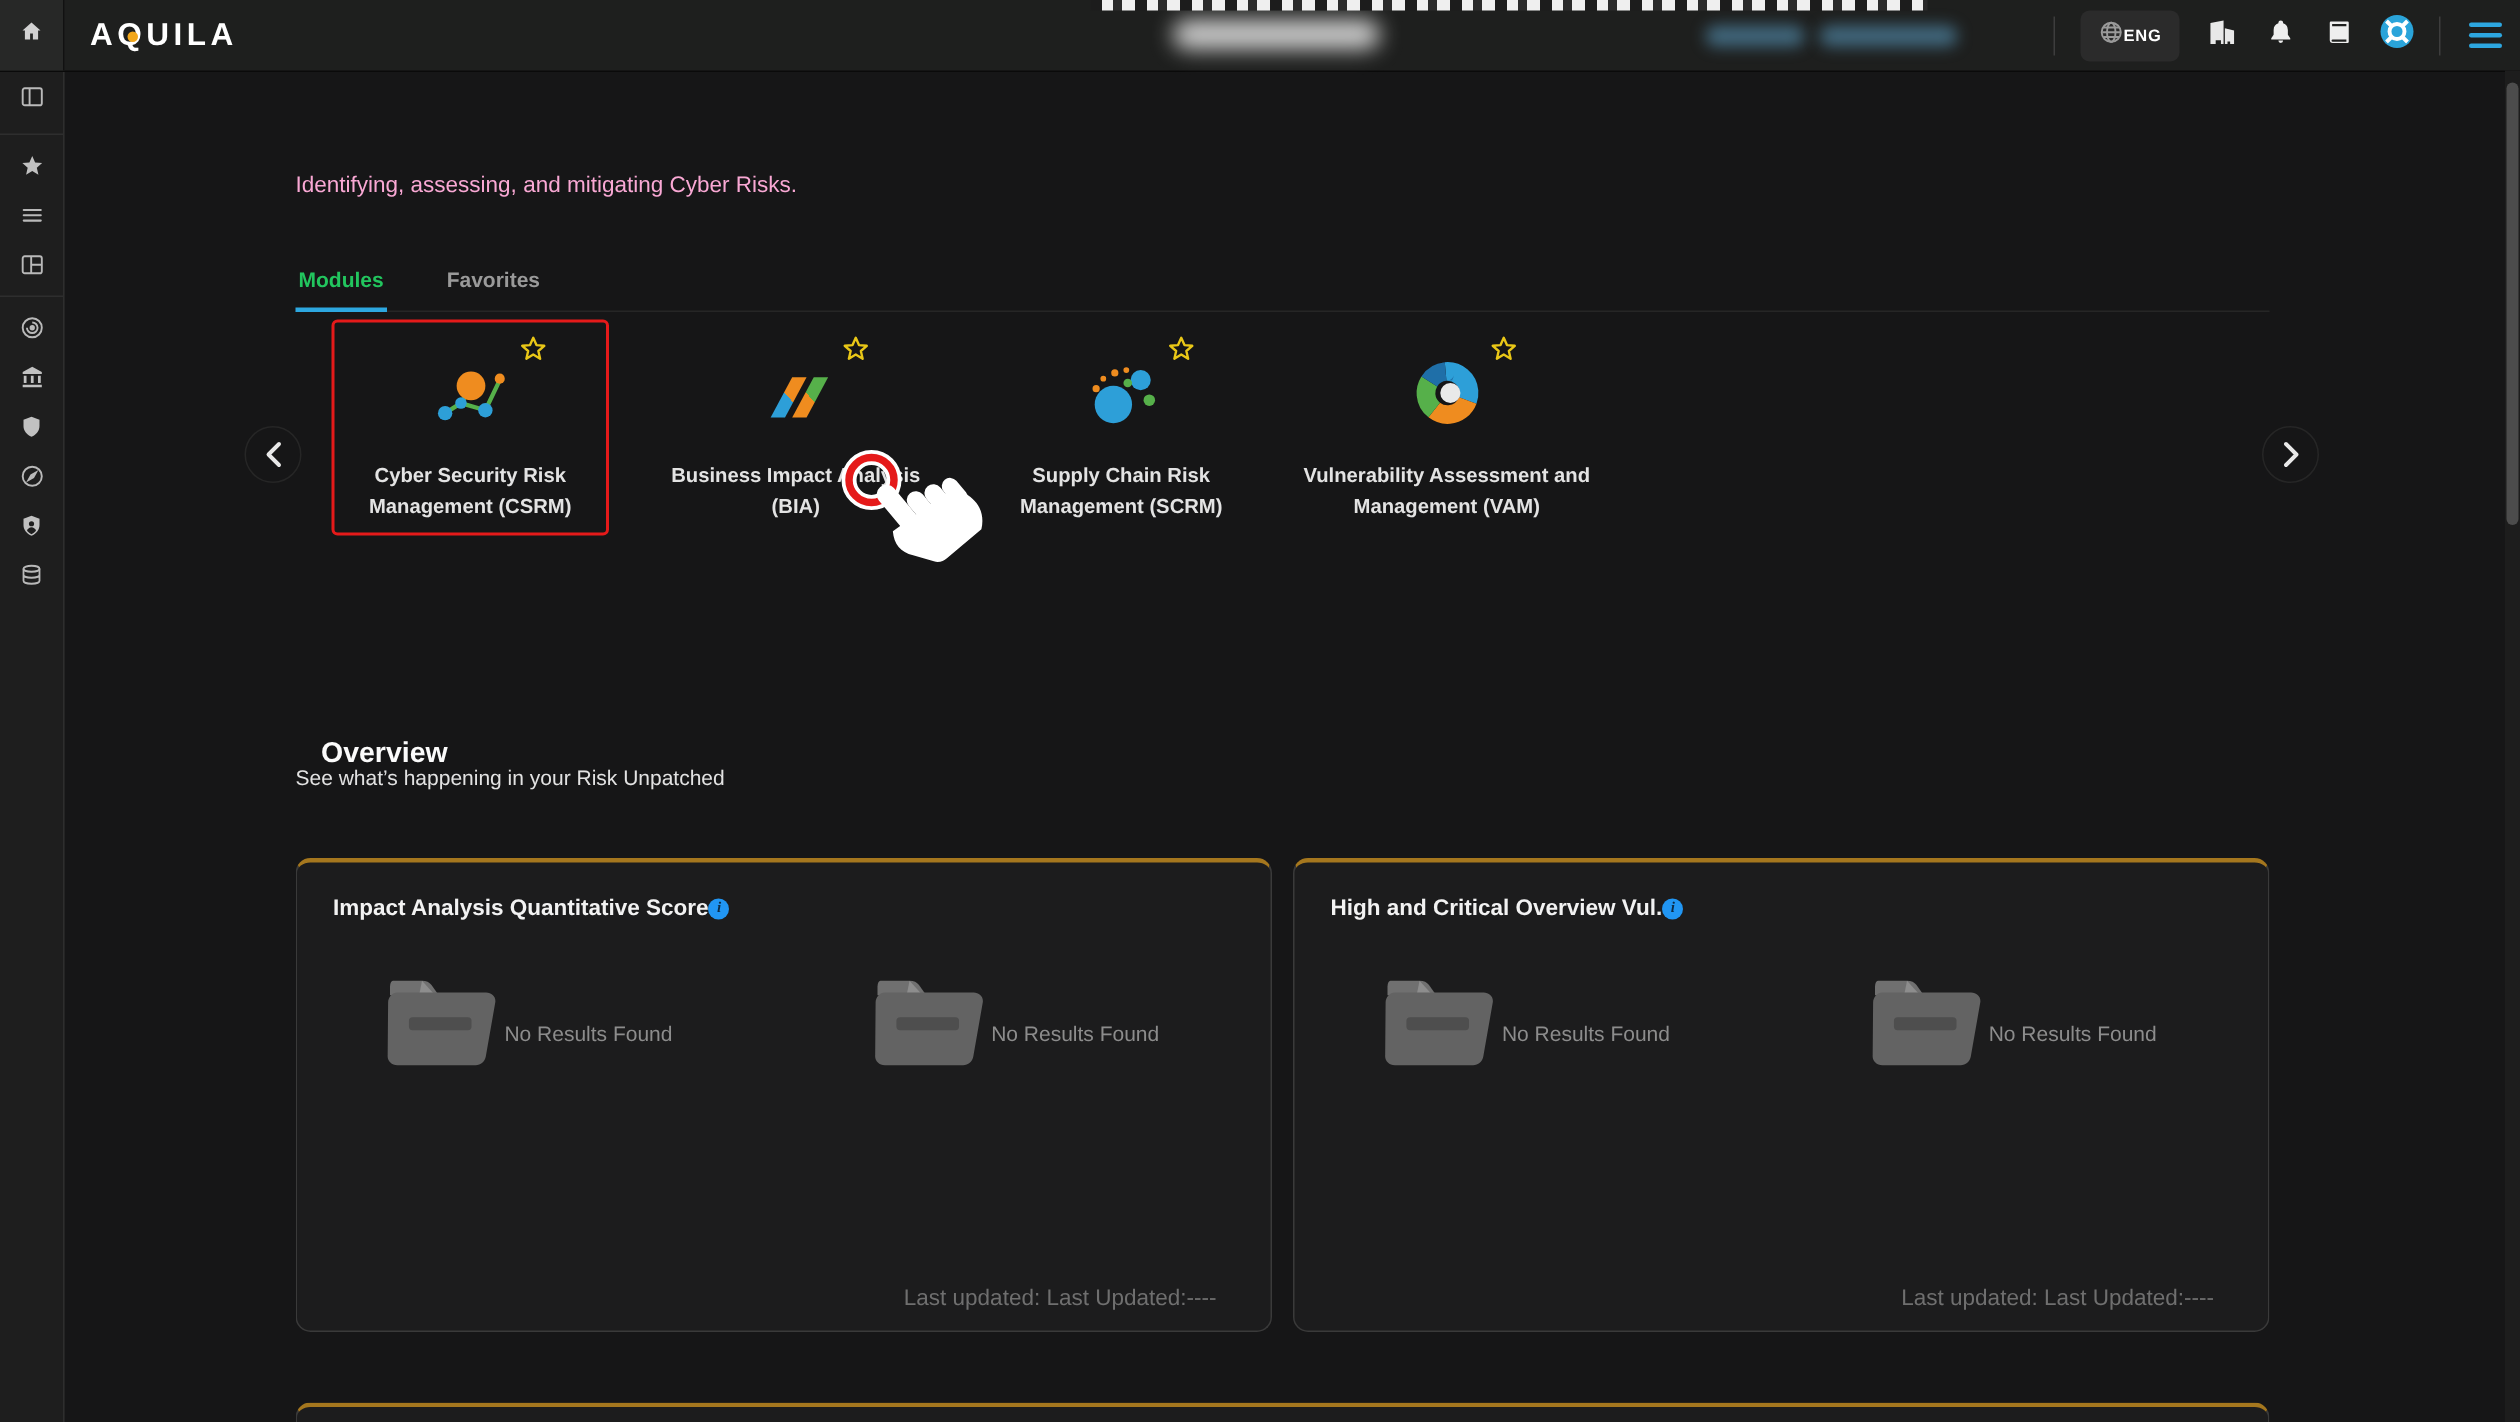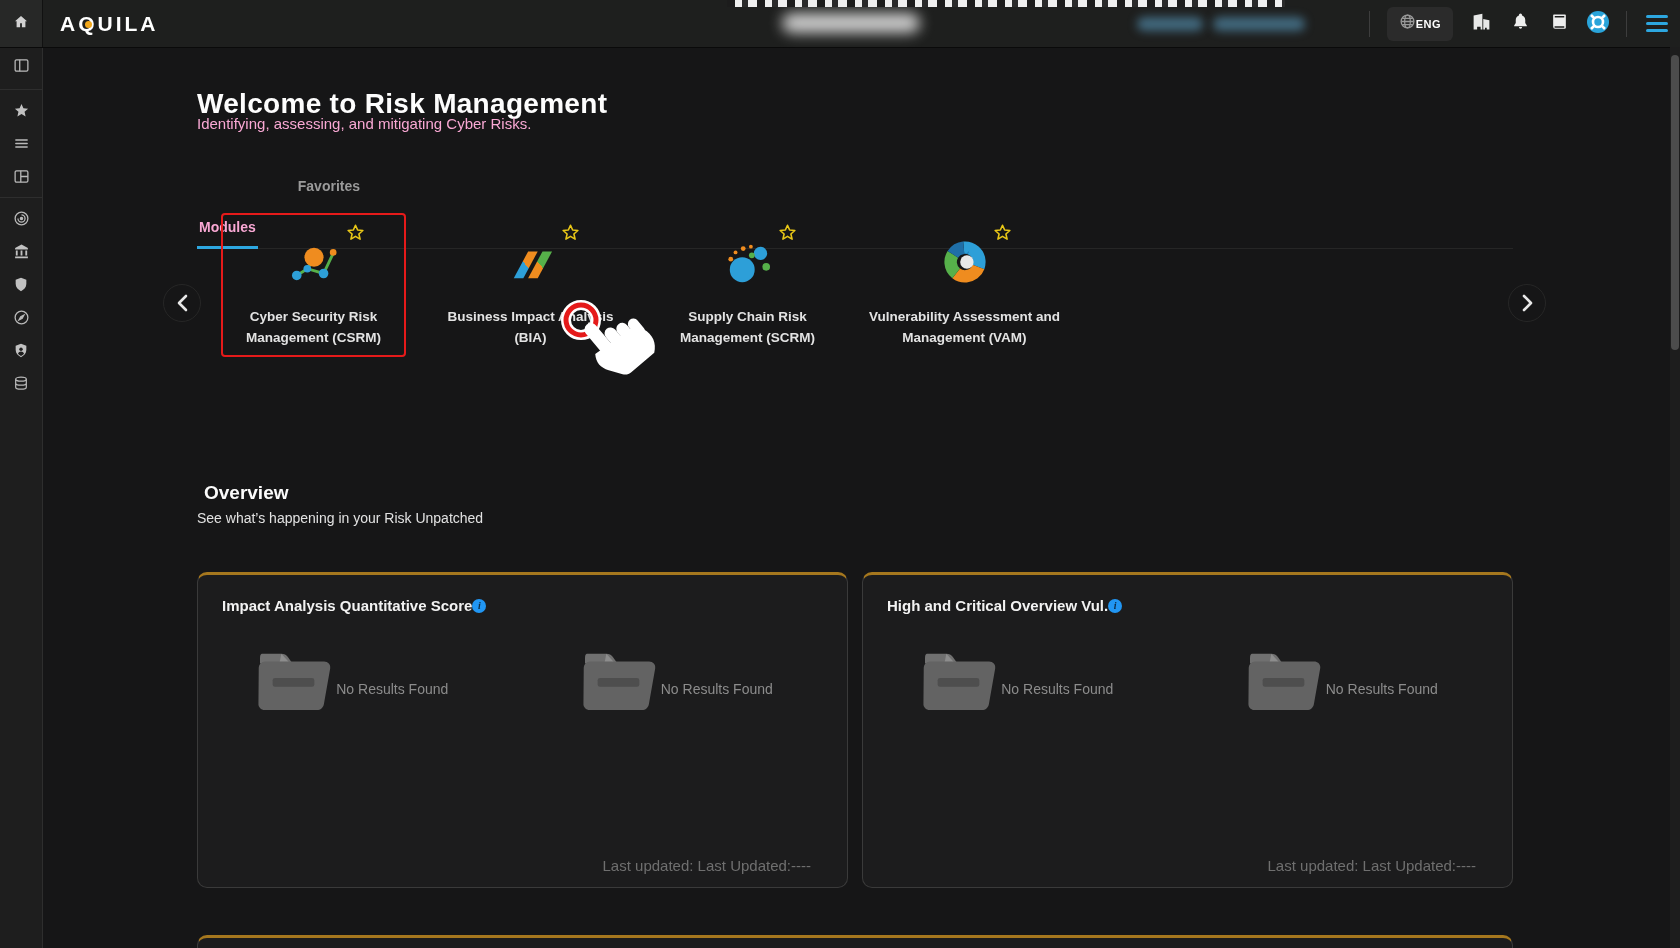--- a/index.html
+++ b/index.html
@@ -42,21 +42,21 @@
   .sb-item svg{opacity:.88;}
 
   
   .main{position:absolute;left:42px;top:47px;right:0;bottom:0;background:#161617;overflow:hidden;}
   .page-title{position:absolute;left:155px;top:22px;font-size:28px;font-weight:700;color:#fdfdfd;letter-spacing:.3px;}
   .page-sub{position:absolute;left:155px;top:68px;font-size:15px;color:#f9a8d4;}
 
   .tabs{position:absolute;left:155px;top:125px;width:1316px;display:flex;gap:38px;
         border-bottom:1px solid #262626;}
   .tab{padding:6px 2px 11px 2px;font-size:14px;font-weight:700;color:#9a9a9a;cursor:pointer;}
-  .tab.active{color:#f9a8d4;border-bottom:3px solid #2da7e0;margin-bottom:-1px;margin-top:41px;}
+  .tab.active{color:#22c55e;border-bottom:3px solid #2da7e0;margin-bottom:-1px;}
 
   
   .carousel-nav{position:absolute;width:36px;height:36px;border-radius:50%;display:flex;
                 align-items:center;justify-content:center;cursor:pointer;color:#e8e8e8;
                 border:1px solid #262626;background:transparent;top:237px;}
   .nav-prev{left:121px;}
   .nav-next{left:1466px;}
   .track{position:absolute;left:163px;top:166px;width:1302px;display:flex;}
   .module-card{width:217px;position:relative;display:flex;flex-direction:column;align-items:center;
                padding-top:22px;cursor:pointer;box-sizing:border-box;}
@@ -224,21 +224,20 @@
     </div>
     <div class="sb-item">
       <span><svg width="16" height="17" viewBox="0 0 24 24" fill="none" stroke="#cfcfcf" stroke-width="1.8">
           <ellipse cx="12" cy="5.5" rx="8" ry="3"></ellipse>
           <path d="M4 5.5v6c0 1.7 3.6 3 8 3s8-1.3 8-3v-6M4 11.5v6c0 1.7 3.6 3 8 3s8-1.3 8-3v-6"></path>
         </svg></span>
     </div>
   </nav>
 
 <main class="main">
-  <h1 class="page-title">Welcome to Risk Management</h1>
   <div class="page-sub">Identifying, assessing, and mitigating Cyber Risks.</div>
 
   <div class="tabs">
     <div class="tab active">Modules</div>
     <div class="tab">Favorites</div>
   </div>
 
   <div class="carousel-nav nav-prev">
     <svg width="11" height="18" viewBox="0 0 11 18" fill="none" stroke="#e8e8e8" stroke-width="2.6" stroke-linecap="round" stroke-linejoin="round">
         <path d="M9 2 2 9l7 7"></path>
@@ -350,21 +349,21 @@
       <g transform="rotate(-40 34 28)" fill="#ffffff">
         <rect x="28" y="24" width="13" height="40" rx="6.5"></rect>
         <rect x="41" y="40" width="12" height="26" rx="6"></rect>
         <rect x="53" y="44" width="12" height="24" rx="6"></rect>
         <rect x="65" y="48" width="11" height="21" rx="5.5"></rect>
         <path d="M22 52 c-5 7 -5 14 0 21 l8 12 c2 3 5 4 8 4 h30 c8 -6 11 -15 7 -25 l0 -8 z"></path>
       </g>
     </svg>
   </div>
 
-  <h2 class="ov-title" style="margin:7px;">Overview</h2>
+  <h2 class="ov-title" style="margin:17px;">Overview</h2>
   <div class="ov-sub">See what’s happening in your Risk Unpatched</div>
 
   <div class="ov-row" id="ov-row">
   <section class="ov-card">
     <div class="ov-head">
       <span class="ov-card-title">Impact Analysis Quantitative Score</span>
       <span class="info-icon">i</span>
     </div>
     <div class="ov-body">
           <div class="placeholder">

